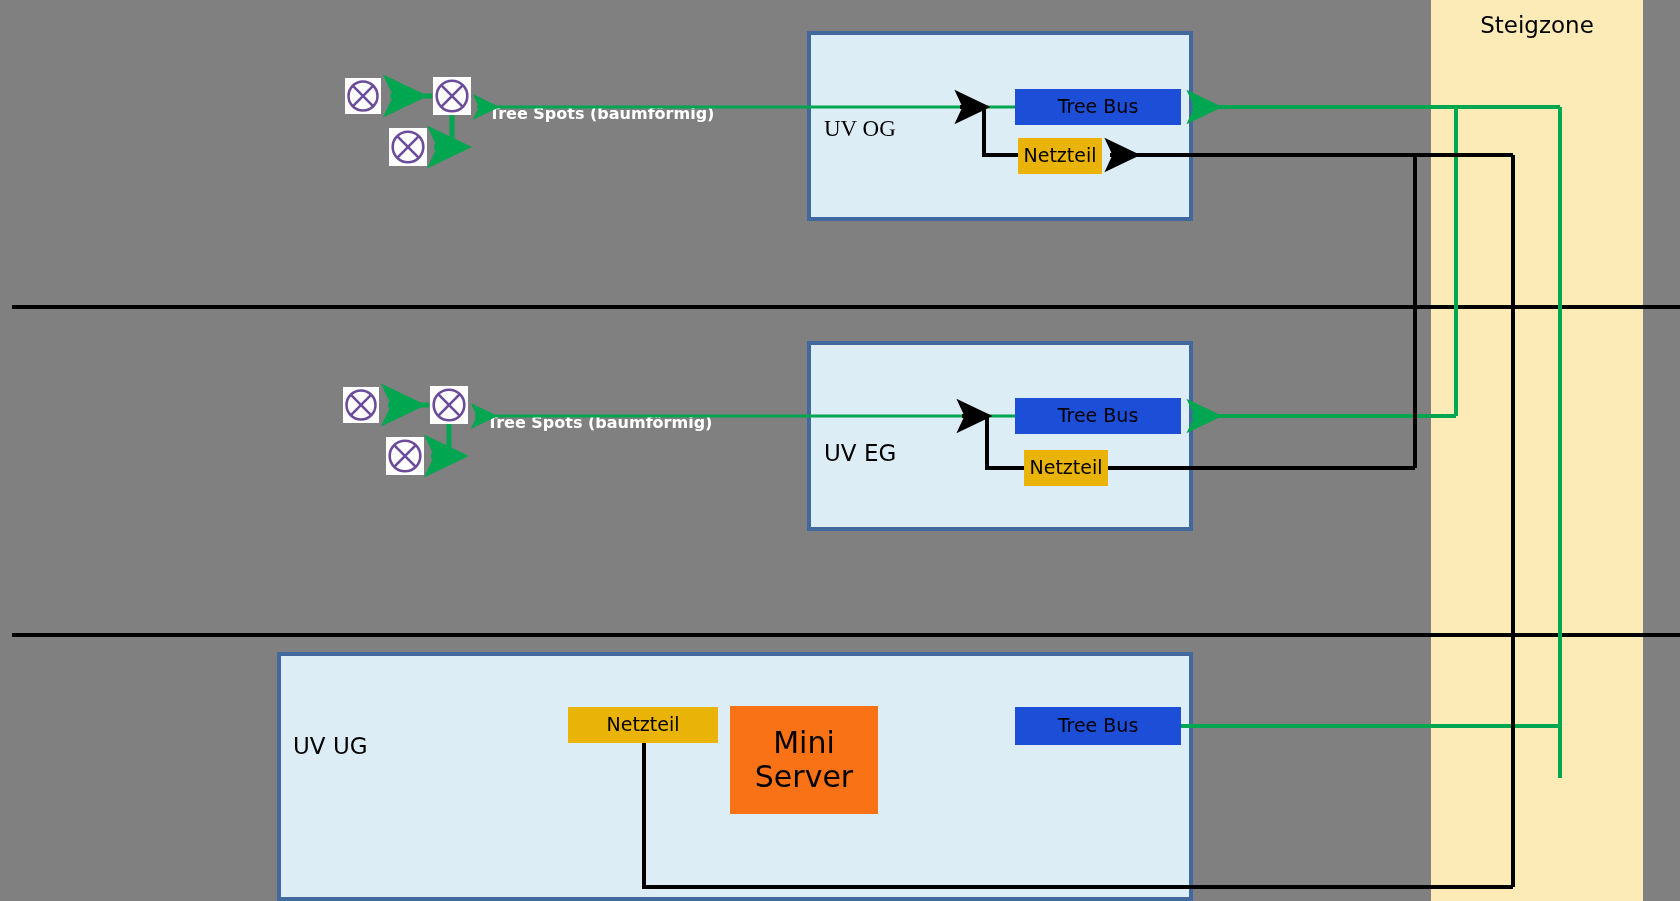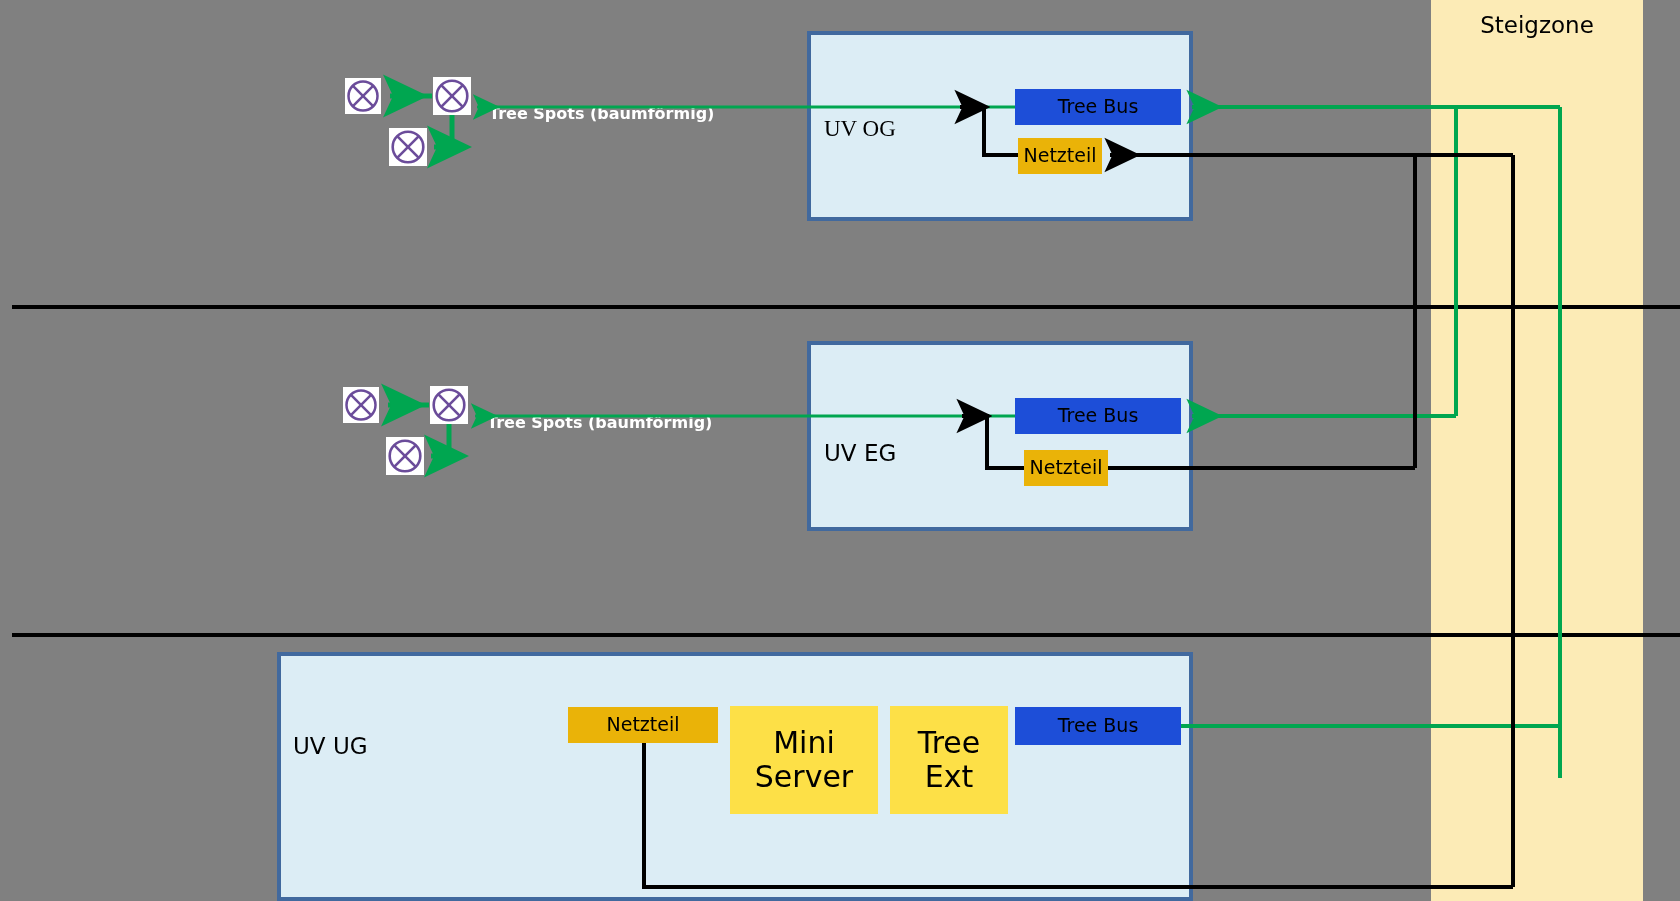--- a/index.html
+++ b/index.html
@@ -60,21 +60,21 @@
   }
   .chip-treebus{
     background:#1d4ed8;
     font-size:19px;
   }
   .chip-netzteil{
     background:#eab308;
     font-size:19px;
   }
   .chip-purple{
-    background:#fde047;
+    background:#f97316;
     font-size:30px;
   }
 
   
   .lamp{
     position:absolute;
     background:#FFFFFF;
     box-sizing:border-box;
   }
   .lamp svg{display:block;}
@@ -155,21 +155,20 @@
 
   <div class="chip chip-treebus" style="left:1003px;top:398px;width:166px;height:36px;">Tree Bus</div>
   <div class="chip chip-netzteil" style="left:1012px;top:450px;width:84px;height:36px;">Netzteil</div>
   <div class="bus-label" style="left:475px;top:413px;">Tree Spots (baumförmig)</div>
 
   <div class="uv-box" style="left:265px;top:652px;width:916px;height:249px;"></div>
   <div class="uv-label" style="left:281px;top:733px;">UV UG</div>
 
   <div class="chip chip-netzteil" style="left:556px;top:707px;width:150px;height:36px;">Netzteil</div>
   <div class="chip chip-purple" style="left:718px;top:706px;width:148px;height:108px;">Mini Server</div>
-  <div class="chip chip-purple" style="left:878px;top:706px;width:118px;height:108px;">Tree Ext</div>
   <div class="chip chip-treebus" style="left:1003px;top:707px;width:166px;height:38px;">Tree Bus</div>
 
   <svg class="svg-layer" viewBox="0 0 1680 901" xmlns="http://www.w3.org/2000/svg">
     <defs>
       <marker id="arrGreen" markerWidth="9" markerHeight="9" refX="7.6" refY="4.5" orient="auto" markerUnits="strokeWidth">
         <path d="M0,4.5 L9,0.2 L7.0,4.5 L9,8.8 Z" fill="#00A650"></path>
       </marker>
       <marker id="arrBlack" markerWidth="9" markerHeight="9" refX="7.6" refY="4.5" orient="auto" markerUnits="strokeWidth">
         <path d="M0,4.5 L9,0.2 L7.0,4.5 L9,8.8 Z" fill="#000000"></path>
       </marker>

